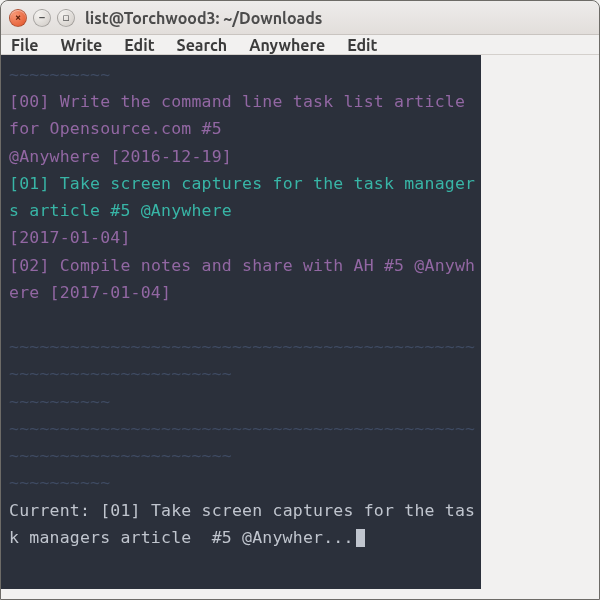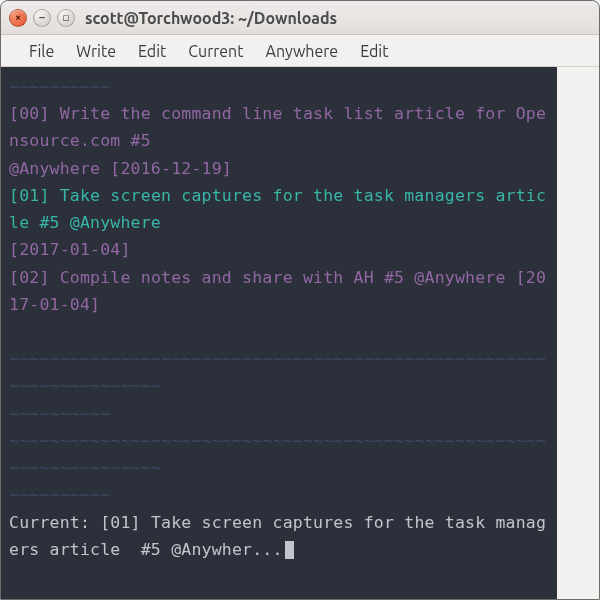--- a/index.html
+++ b/index.html
@@ -25,38 +25,39 @@
     border: 1px solid rgba(0,0,0,0.25);
     box-shadow: inset 0 1px 1px rgba(255,255,255,0.5);
   }
   .win-close { background: radial-gradient(circle at 30% 30%, #f79674, #e25227); color: #5a1f0a; }
   .win-min   { background: radial-gradient(circle at 30% 30%, #f4f2ef, #cfcac5); color: #555; }
   .win-max   { background: radial-gradient(circle at 30% 30%, #f4f2ef, #cfcac5); color: #555; }
   .title-text { font-size: 16px; font-weight: bold; color: #4c4c4c; }
 
   
   .menubar {
-    height: 32px;
+    height: 20px;
     background: #f2f1f0;
     border-bottom: 1px solid #d4d0cc;
     display: flex;
     align-items: center;
-    padding: 0 18px;
+    padding: 0 0;
     gap: 2px;
+    font-weight: bold;
   }
   .menu-item {
     padding: 4px 10px;
     font-size: 16px;
     color: #3c3c3c;
     border-radius: 3px;
   }
 
   
   .terminal {
-    width: 556px;
+    width: 480px;
     height: 534px;
     background: #2b303b;
     color: #c0c5ce;
     font-family: "DejaVu Sans Mono", "Menlo", "Consolas", monospace;
     font-size: 16.5px;
     line-height: 1.65;
     padding: 6px 4px 6px 8px;
     white-space: pre-wrap;
     word-break: break-all;
     letter-spacing: 0.2px;
@@ -90,28 +91,28 @@
 <body>
 
 <div class="window">
 
   <div class="titlebar">
     <div class="window-controls">
       <div class="win-btn win-close">×</div>
       <div class="win-btn win-min">–</div>
       <div class="win-btn win-max">▫</div>
     </div>
-    <div class="title-text">scott@Torchwood3: ~/Downloads</div>
+    <div class="title-text">list@Torchwood3: ~/Downloads</div>
   </div>
 
   <div class="menubar">
     <div class="menu-item">File</div>
     <div class="menu-item">Write</div>
     <div class="menu-item">Edit</div>
-    <div class="menu-item">Current</div>
+    <div class="menu-item">Search</div>
     <div class="menu-item">Anywhere</div>
     <div class="menu-item">Edit</div>
   </div>
 
   <div class="terminal"><span class="sep">~~~~~~~~~~</span>
 <span class="idx">[00]</span><span class="task0"> Write the command line task list article for Opensource.com #5</span>
 <span class="meta0">@Anywhere [2016-12-19]</span>
 <span class="idx1">[01]</span><span class="task1"> Take screen captures for the task managers article #5 @Anywhere</span>
 <span class="meta1">[2017-01-04]</span>
 <span class="idx2">[02]</span><span class="task2"> Compile notes and share with AH #5 @Anywhere [2017-01-04]</span>

